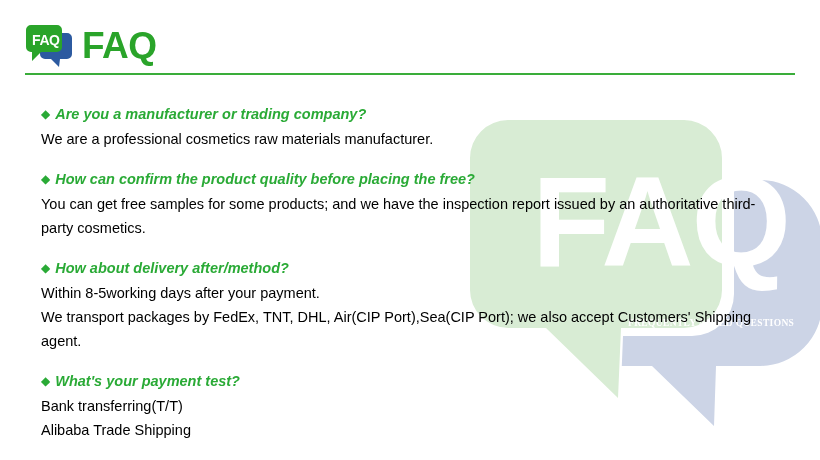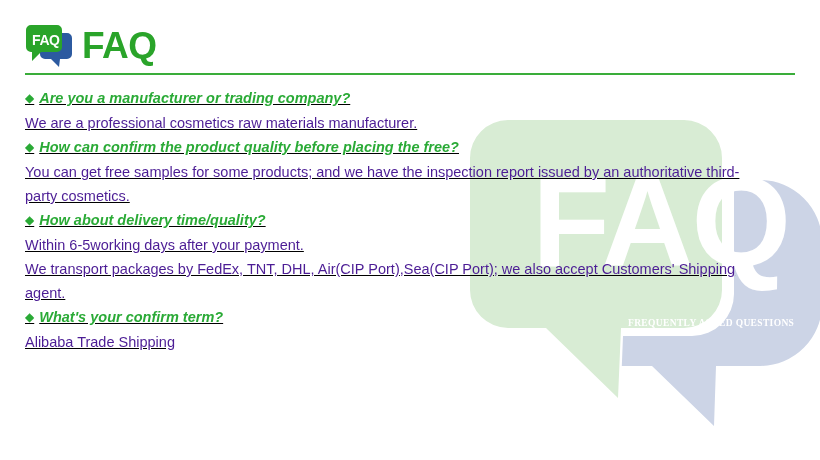--- a/index.html
+++ b/index.html
@@ -80,21 +80,21 @@
   }
 
   
   #faq-body {
     position: absolute;
     left: 25px;
     top: 86px;
     width: 775px;
     z-index: 2;
   }
-  .faq-block { margin: 0; text-decoration: underline; }
+  .faq-block { margin: 16px; }
   .faq-question {
     font-family: "Liberation Sans", sans-serif;
     font-size: 14.5px;
     font-weight: bold;
     font-style: italic;
     color: #2aaa36;
     line-height: 24px;
     white-space: nowrap;
   }
   .q-diamond {
@@ -102,21 +102,21 @@
     font-weight: normal;
     font-size: 12px;
     color: #2aaa36;
     margin-right: 5px;
     position: relative;
     top: -1px;
   }
   .faq-answer {
     font-family: "Liberation Sans", sans-serif;
     font-size: 14.5px;
-    color: #4c1d95;
+    color: #000000;
     line-height: 24px;
     max-width: 740px;
   }
 </style>
 </head>
 <body>
 
 <div id="page">
 
   <div id="watermark">
@@ -162,23 +162,24 @@
   <div id="faq-body">
       <div class="faq-block">
         <div class="faq-question"><span class="q-diamond">◆</span><span>Are you a manufacturer or trading company?</span></div>
         <div class="faq-answer">We are a professional cosmetics raw materials manufacturer.</div>
       </div>
       <div class="faq-block">
         <div class="faq-question"><span class="q-diamond">◆</span><span>How can confirm the product quality before placing the free?</span></div>
         <div class="faq-answer">You can get free samples for some products; and we have the inspection report issued by an authoritative third-party cosmetics.</div>
       </div>
       <div class="faq-block">
-        <div class="faq-question"><span class="q-diamond">◆</span><span>How about delivery time/quality?</span></div>
-        <div class="faq-answer">Within 6-5working days after your payment.</div>
+        <div class="faq-question"><span class="q-diamond">◆</span><span>How about delivery after/method?</span></div>
+        <div class="faq-answer">Within 8-5working days after your payment.</div>
         <div class="faq-answer">We transport packages by FedEx, TNT, DHL, Air(CIP Port),Sea(CIP Port); we also accept Customers' Shipping agent.</div>
       </div>
       <div class="faq-block">
-        <div class="faq-question"><span class="q-diamond">◆</span><span>What's your confirm term?</span></div>
+        <div class="faq-question"><span class="q-diamond">◆</span><span>What's your payment test?</span></div>
+        <div class="faq-answer">Bank transferring(T/T)</div>
         <div class="faq-answer">Alibaba Trade Shipping</div>
       </div>
     </div>
 
 </div>
 
 </body></html>

